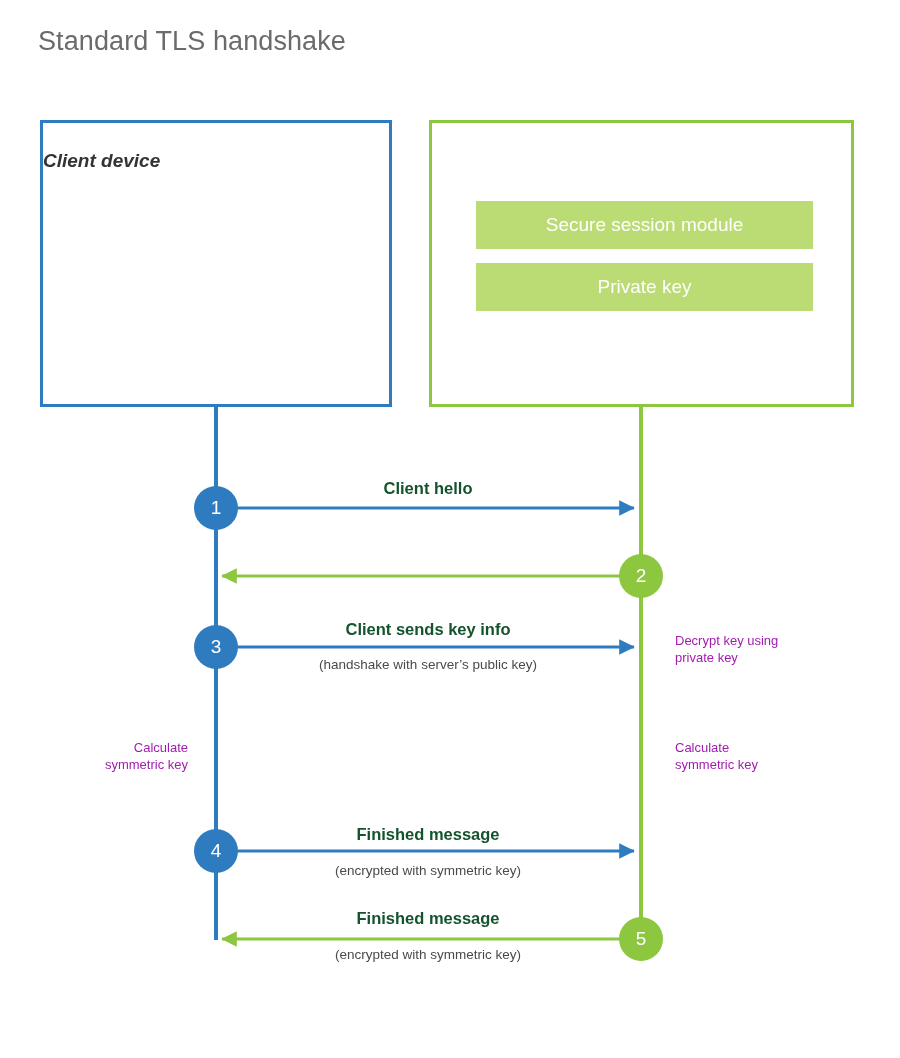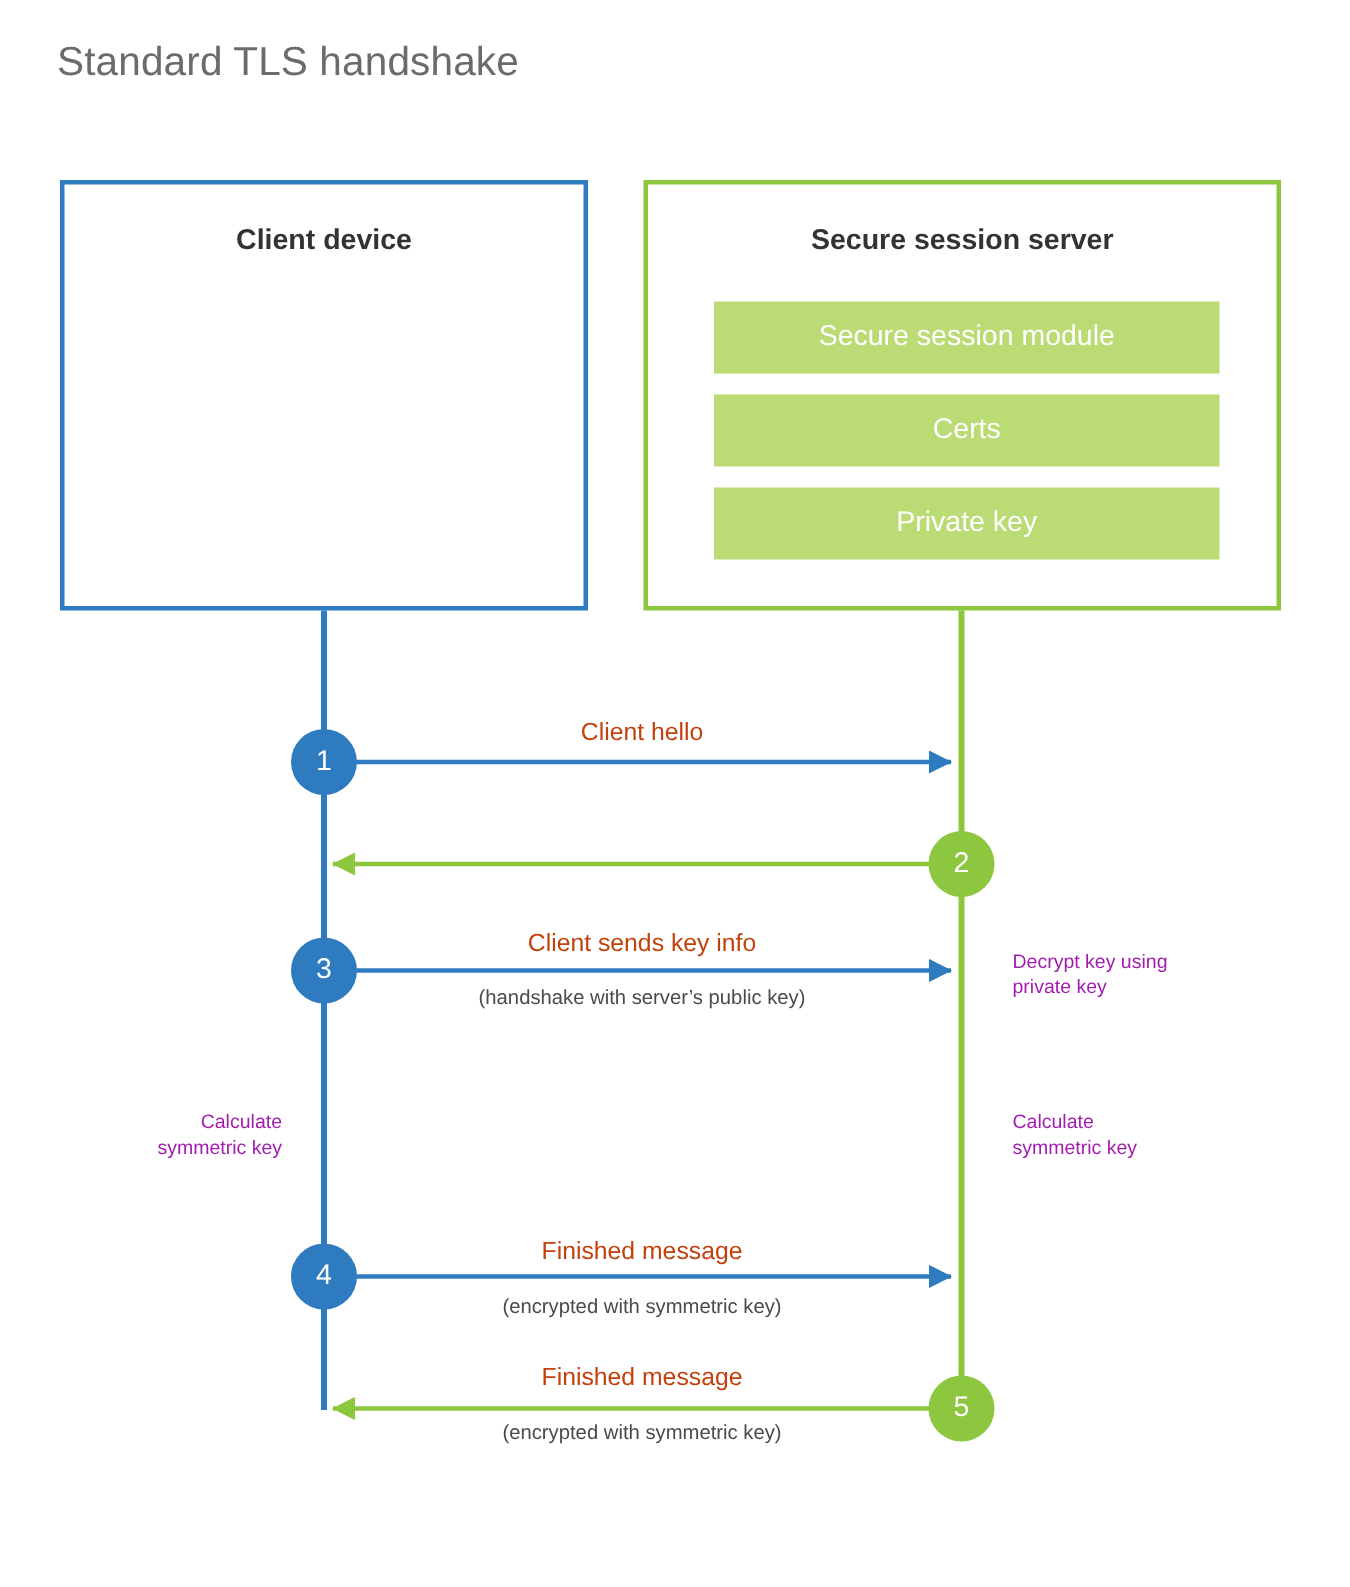--- a/index.html
+++ b/index.html
@@ -53,24 +53,25 @@
     top: 120px;
     width: 425px;
     height: 287px;
     border: 3px solid #8dc63f;
   }
   .party-title {
     position: absolute;
     left: 0;
     right: 0;
     top: 27px;
-    text-align: center;
+    text-align: left;
     font-size: 19px;
     font-weight: bold;
     color: #333333;
+    font-style: italic;
   }
 
   .app-block {
     position: absolute;
     left: 36px;
     top: 78px;
     width: 277px;
     height: 175px;
     background: #5b9bd5;
     color: #ffffff;
@@ -102,22 +103,22 @@
     justify-content: center;
     margin-bottom: 14px;
   }
   .server-item:last-child { margin-bottom: 0; }
 
   
   .msg-label {
     position: absolute;
     text-align: center;
     font-size: 16.5px;
-    font-weight: 400;
-    color: #c2410c;
+    font-weight: 700;
+    color: #14532d;
     white-space: nowrap;
     transform: translateX(-50%);
   }
   .msg-sub {
     position: absolute;
     text-align: center;
     font-size: 13.5px;
     font-weight: 400;
     color: #4a4a4a;
     white-space: nowrap;
@@ -156,27 +157,23 @@
 
 <div class="canvas">
 
   <div class="diagram-title">Standard TLS handshake</div>
 
   <div class="party-box client">
     <div class="party-title">Client device</div>
   </div>
 
   <div class="party-box server">
-    <div class="party-title">Secure session server</div>
     <div class="server-stack">
       <div class="server-item">
         <span>Secure session module</span>
-      </div>
-      <div class="server-item">
-        <span>Certs</span>
       </div>
       <div class="server-item">
         <span>Private key</span>
       </div>
     </div>
   </div>
 
   <svg width="900" height="1058" style="position:absolute;left:0;top:0;">
     <defs>
       <marker id="arrow-blue" viewBox="0 0 10 10" refX="9.5" refY="5" markerWidth="5.2" markerHeight="5.2" orient="auto-start-reverse">

